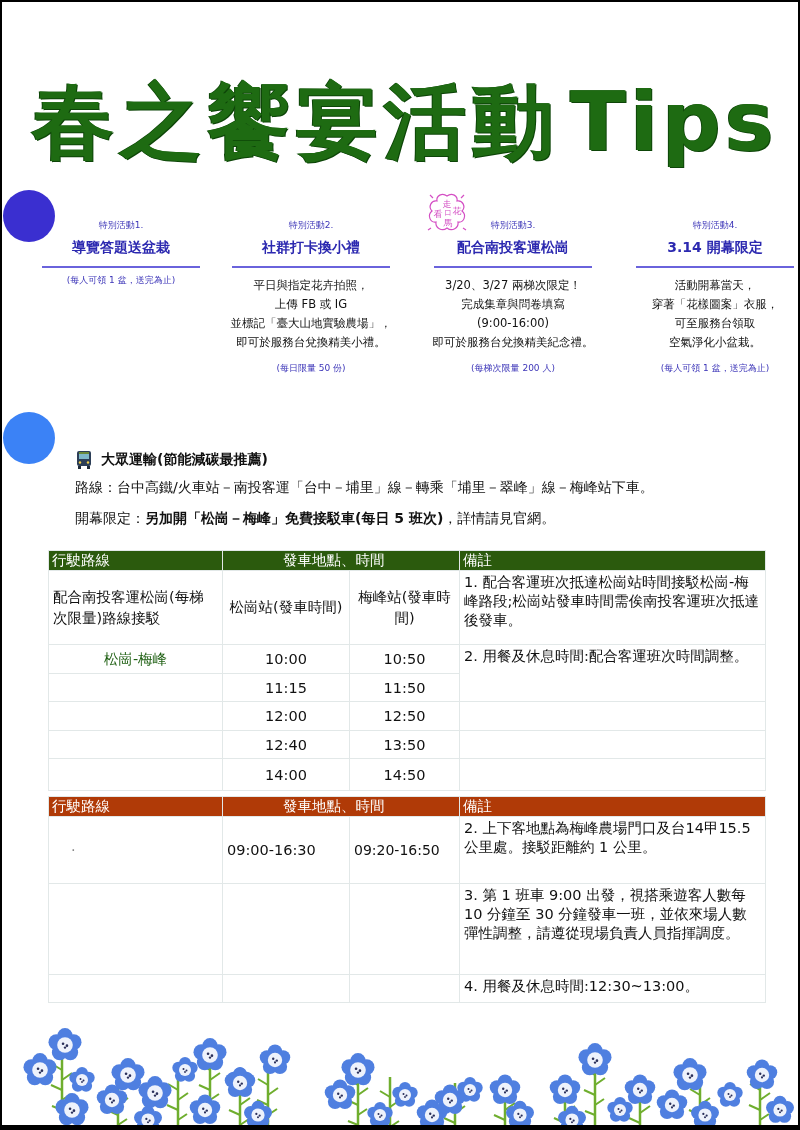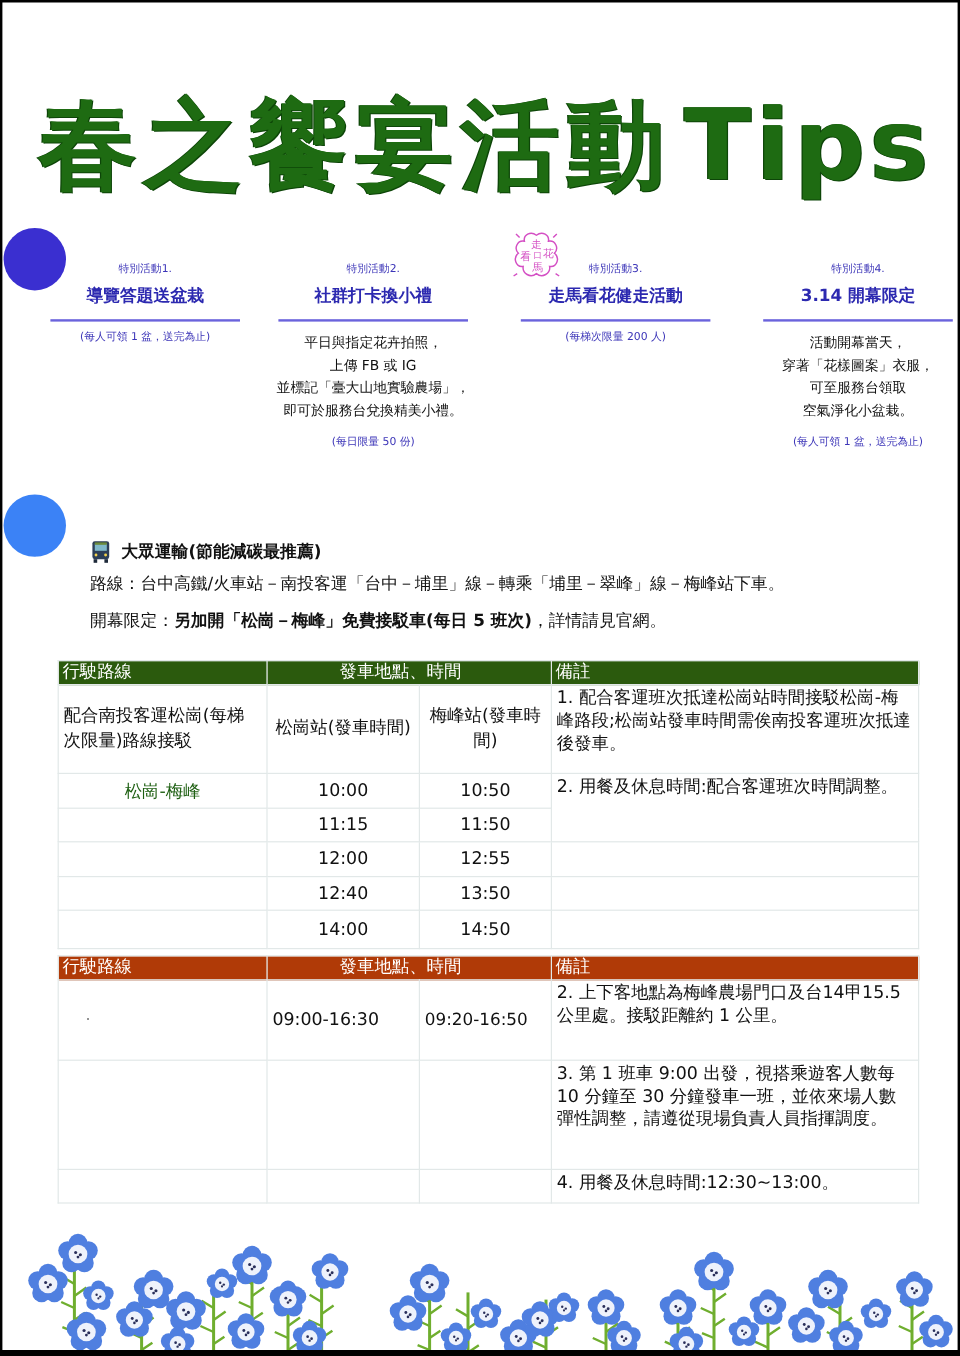--- a/index.html
+++ b/index.html
@@ -120,22 +120,28 @@
     <div>平日與指定花卉拍照，</div>
     <div>上傳 FB 或 IG</div>
     <div>並標記「臺大山地實驗農場」，</div>
     <div>即可於服務台兌換精美小禮。</div>
   </div>
   <div class="limit">(每日限量 50 份)</div>
 </div>
 
 <div class="activity act3">
   <div class="tag">特別活動3.</div>
-  <div class="name">走馬看花健走活動</div>
+  <div class="name">配合南投客運松崗</div>
   <div class="rule"></div>
+  <div class="desc">
+    <div>3/20、3/27 兩梯次限定！</div>
+    <div>完成集章與問卷填寫</div>
+    <div>(9:00-16:00)</div>
+    <div>即可於服務台兌換精美紀念禮。</div>
+  </div>
   <div class="limit">(每梯次限量 200 人)</div>
 </div>
 
 <div class="activity act4">
   <div class="tag">特別活動4.</div>
   <div class="name">3.14 開幕限定</div>
   <div class="rule"></div>
   <div class="desc">
     <div>活動開幕當天，</div>
     <div>穿著「花樣圖案」衣服，</div>
@@ -196,21 +202,21 @@
     <td class="note" rowspan="2">2. 用餐及休息時間:配合客運班次時間調整。</td>
   </tr>
   <tr style="height:28px">
     <td></td>
     <td class="c">11:15</td>
     <td class="c">11:50</td>
   </tr>
   <tr style="height:29px">
     <td></td>
     <td class="c">12:00</td>
-    <td class="c">12:55</td>
+    <td class="c">12:50</td>
     <td></td>
   </tr>
   <tr style="height:28px">
     <td></td>
     <td class="c">12:40</td>
     <td class="c">13:50</td>
     <td></td>
   </tr>
   <tr style="height:32px">
     <td></td>

